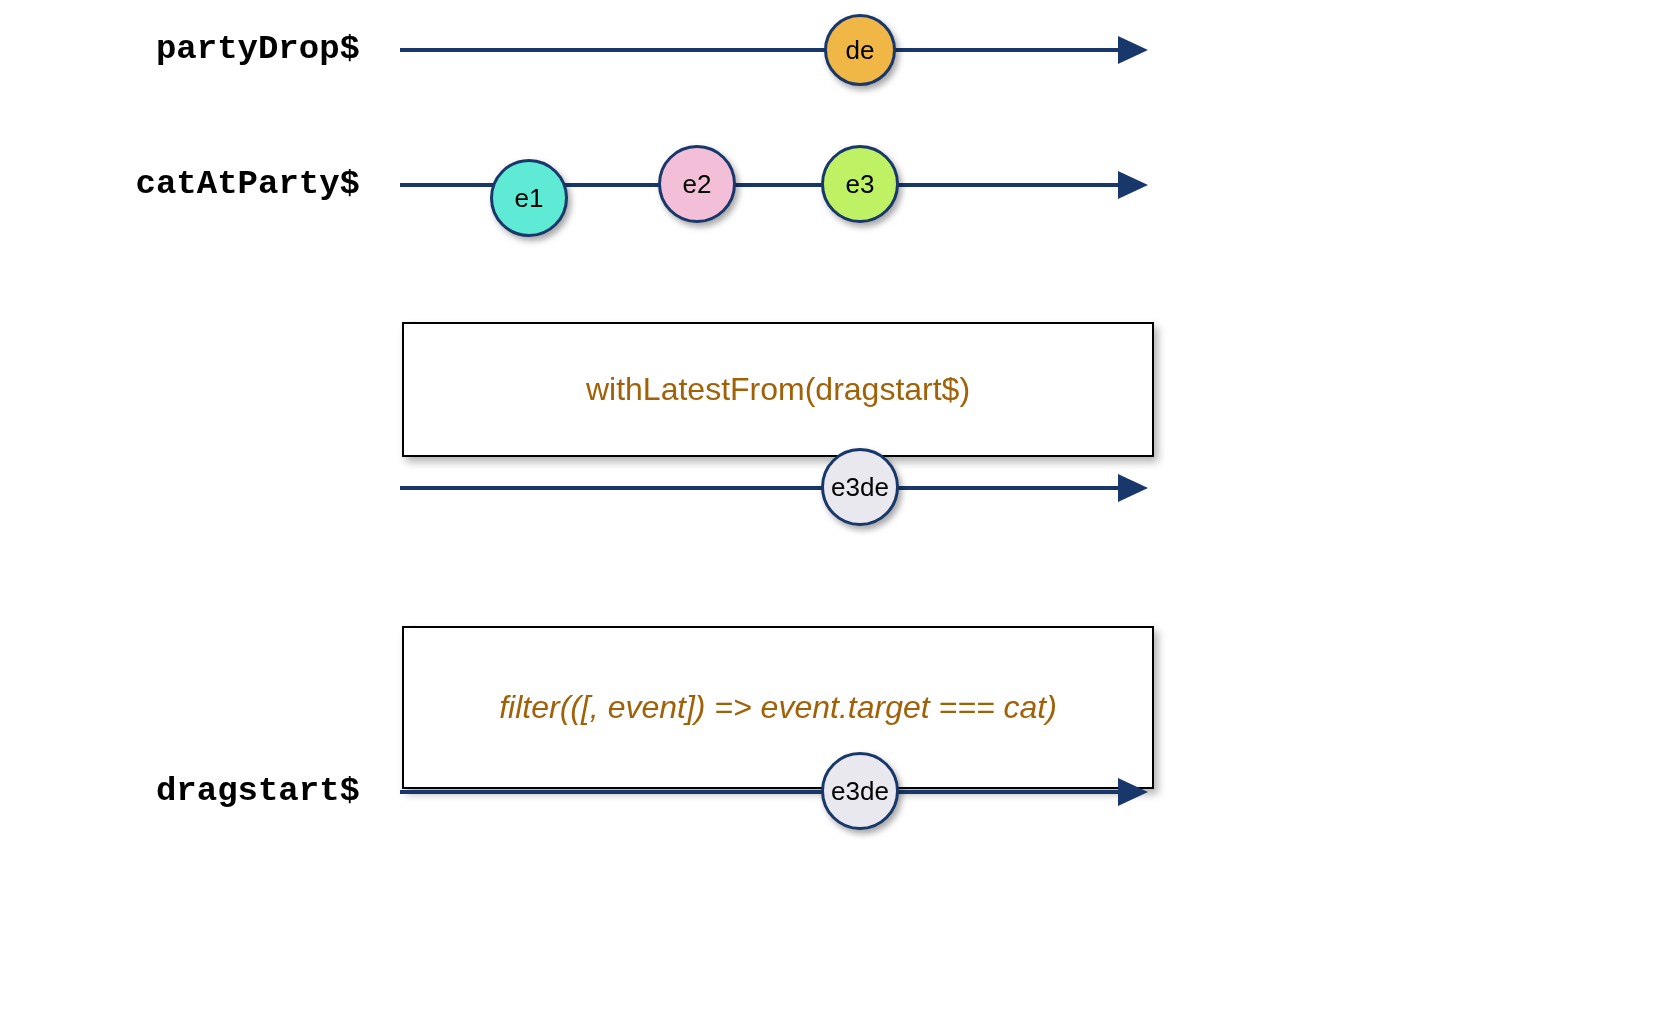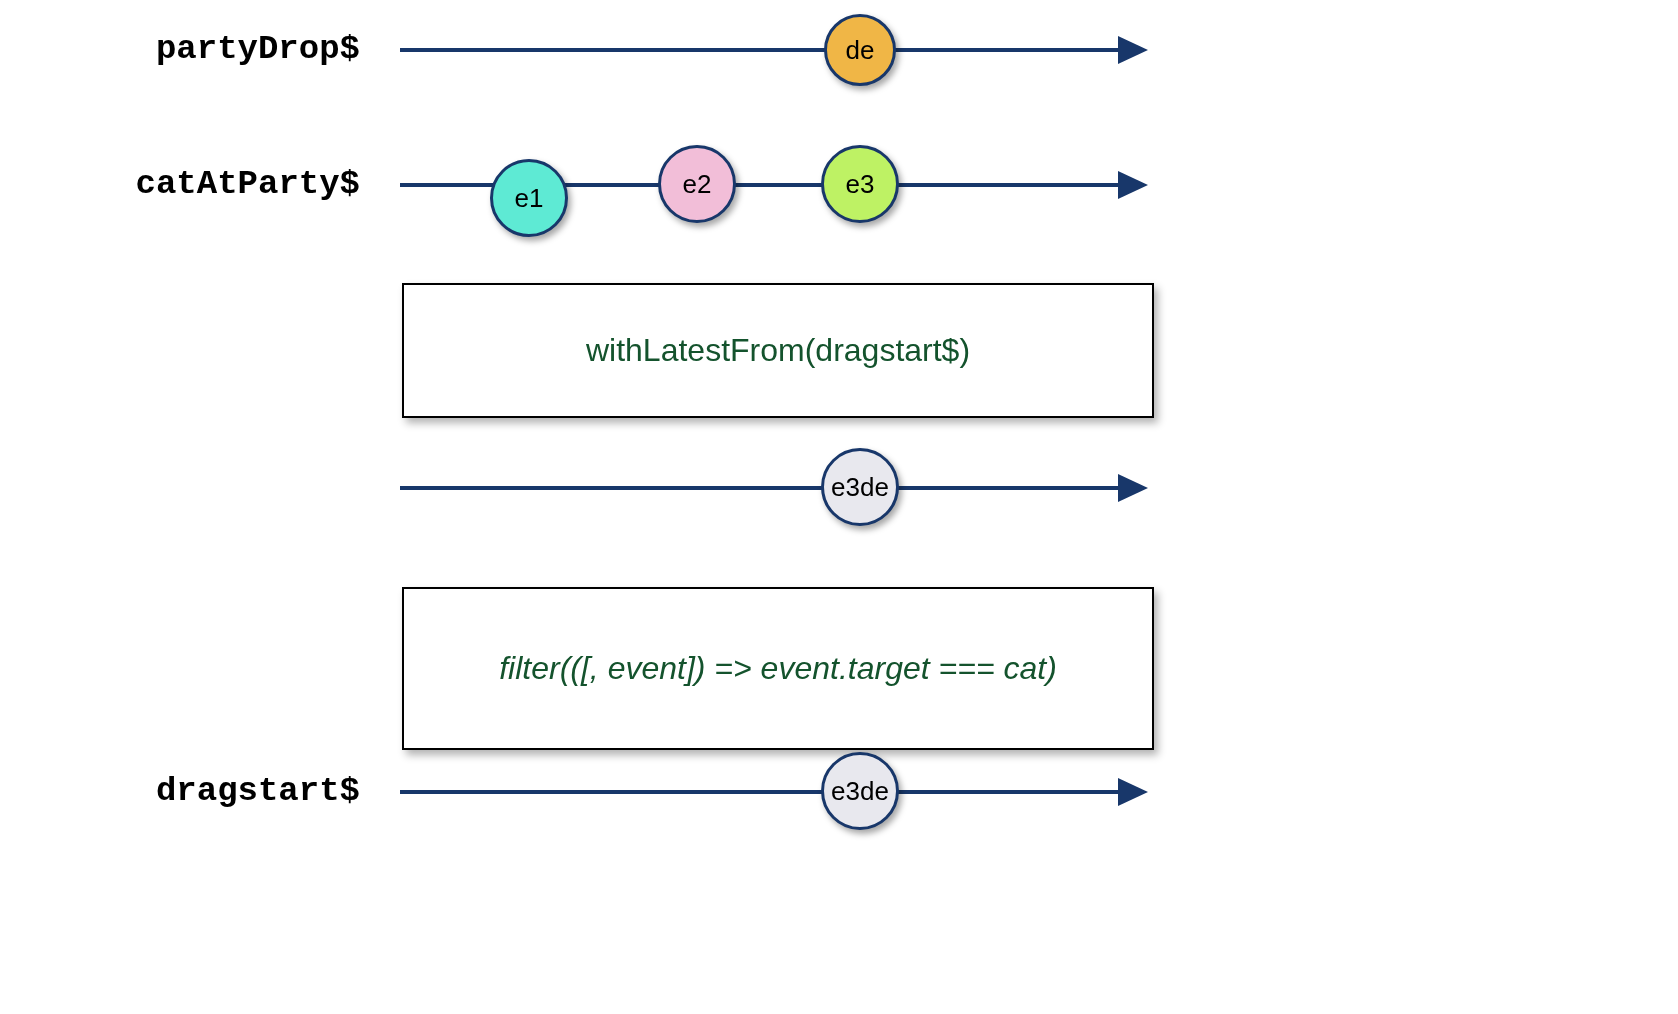--- a/index.html
+++ b/index.html
@@ -48,21 +48,22 @@
   }
   .op-box {
     position: absolute;
     background: #fff;
     border: 2px solid #000;
     box-shadow: 4px 5px 8px rgba(0,0,0,0.3);
     display: flex;
     align-items: center;
     justify-content: center;
     font-size: 32px;
-    color: #14532d;
+    color: #a16207;
+    margin-top: 39px;
   }
 </style>
 </head>
 <body>
 
 <div class="label" style="left:60px; top:30px; width:300px;">partyDrop$</div>
 <div class="timeline" style="left:400px; top:48px; width:720px;"></div>
 <div class="arrow-head" style="left:1118px; top:36px;"></div>
 <div class="marble" style="left:824px; top:14px; width:72px; height:72px; background:#f0b646;text-align:right;">de</div>
 

